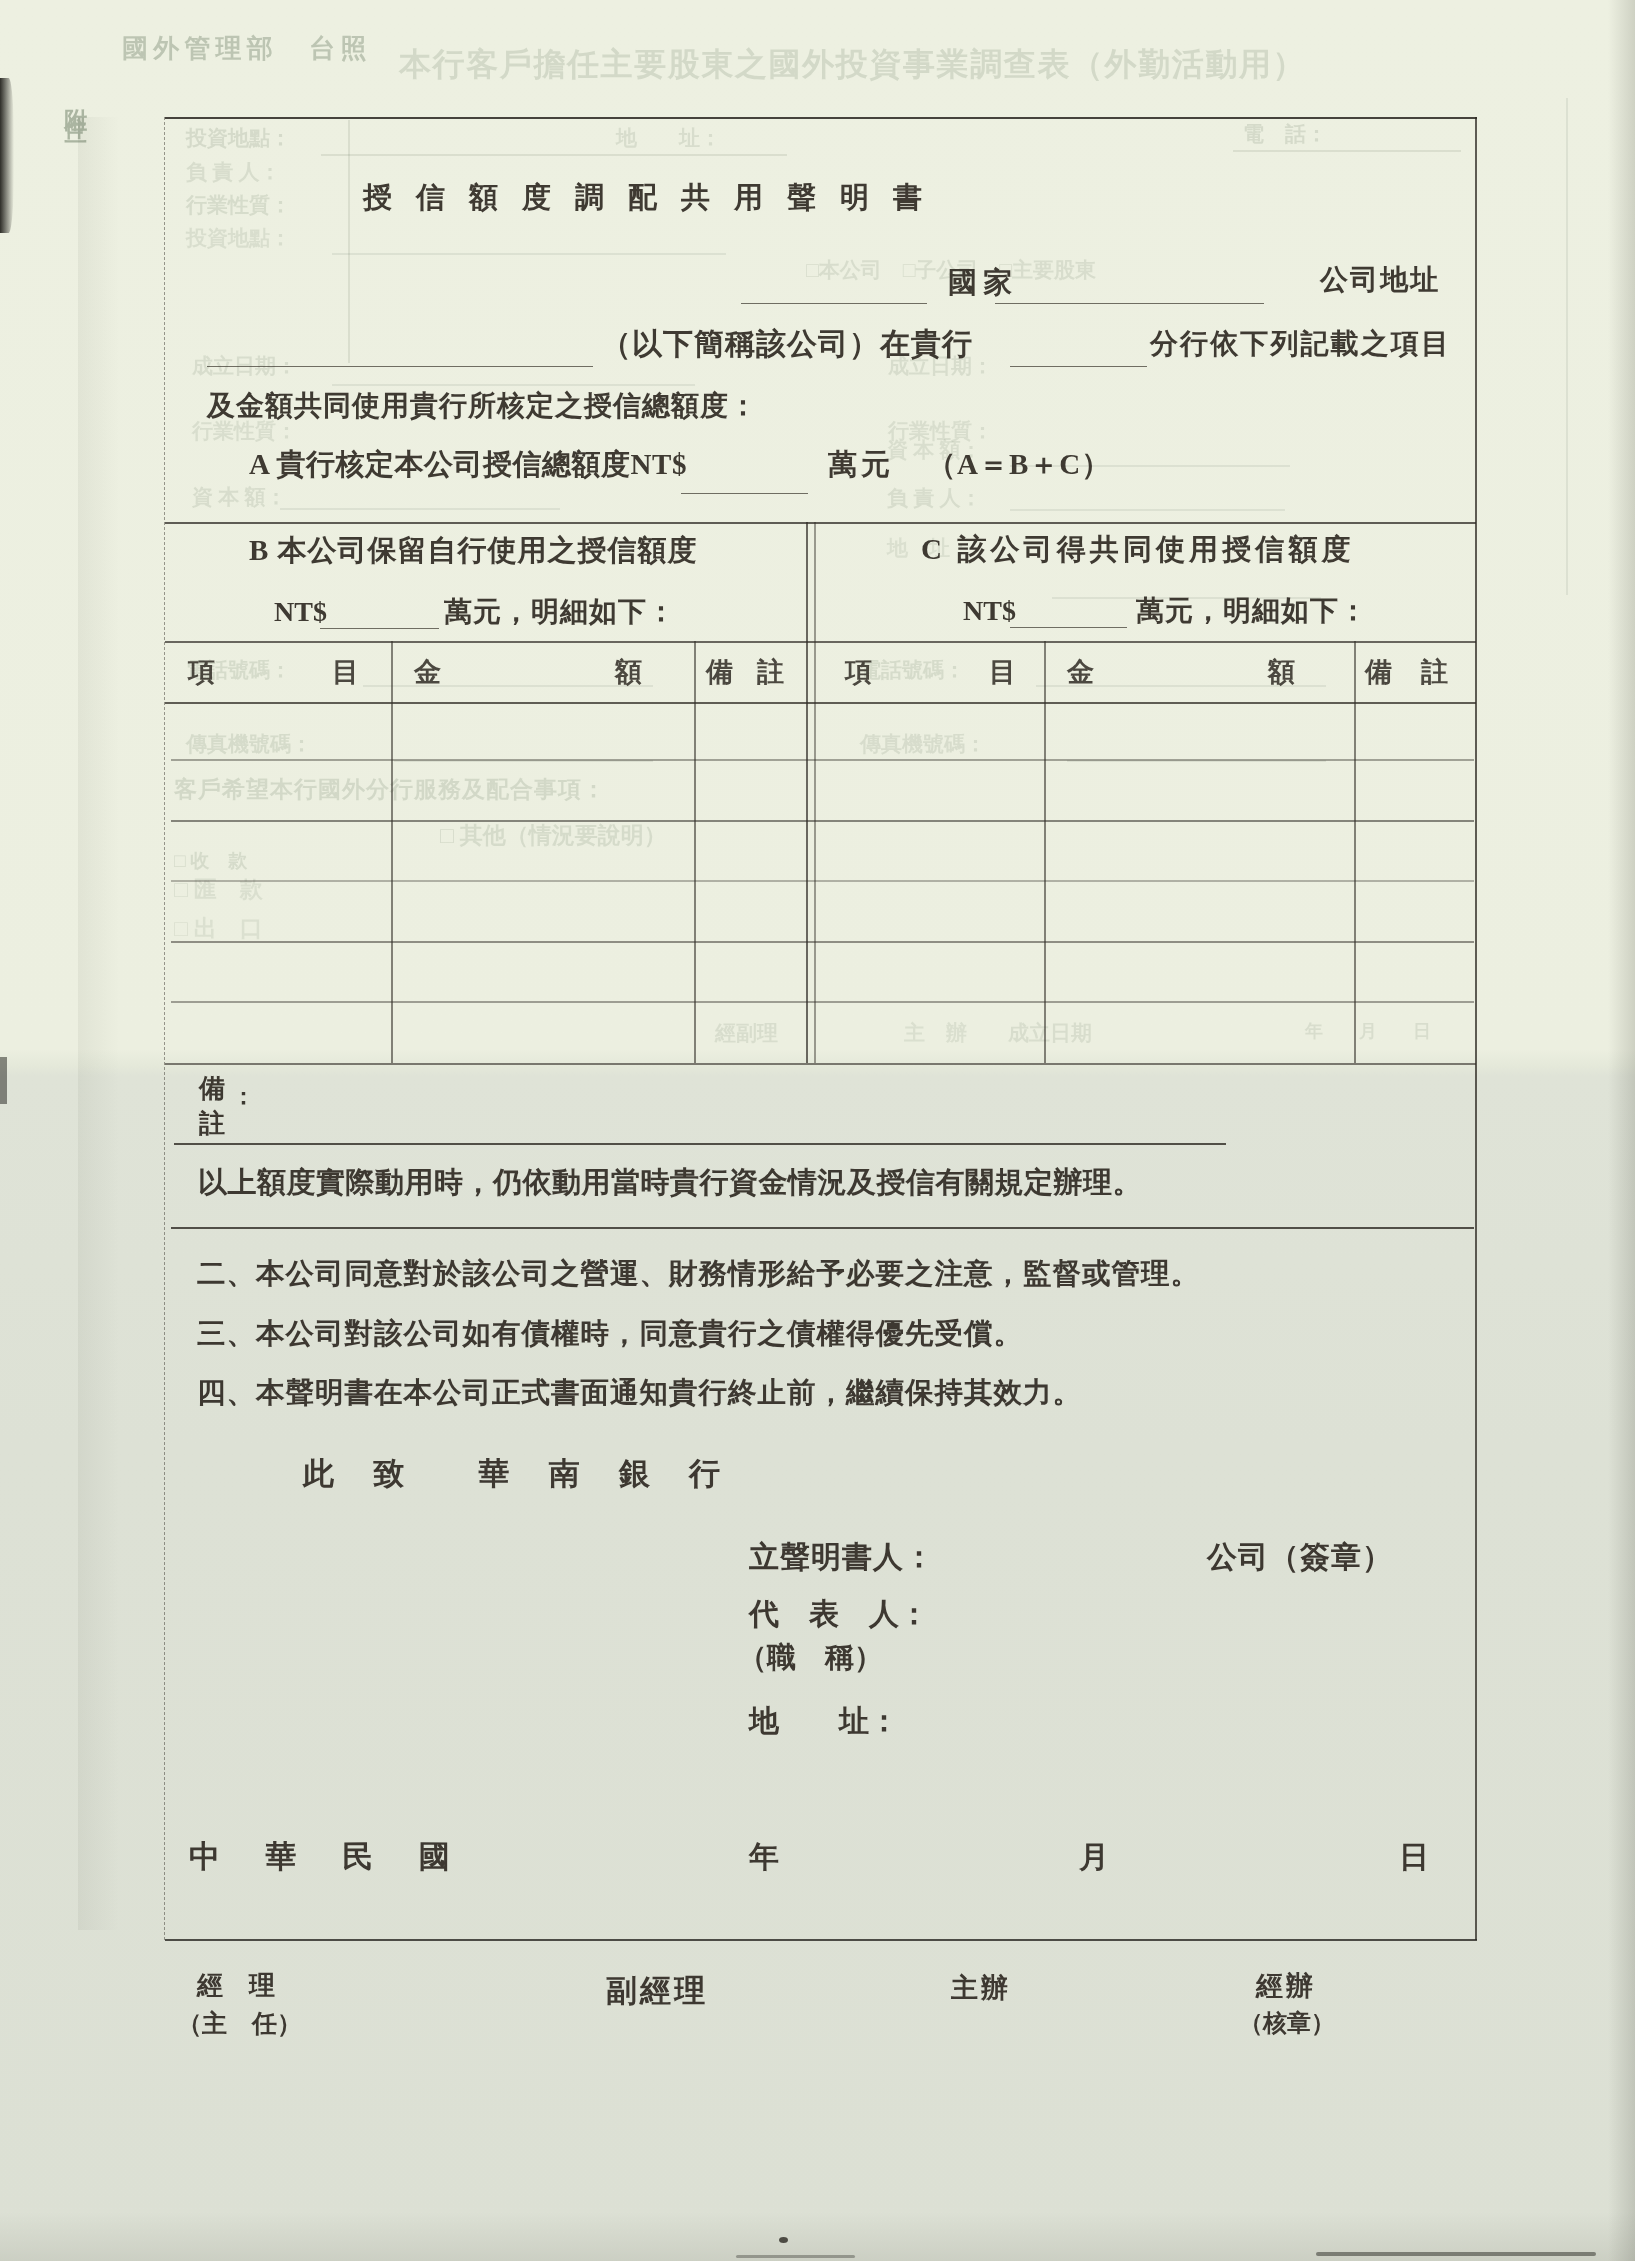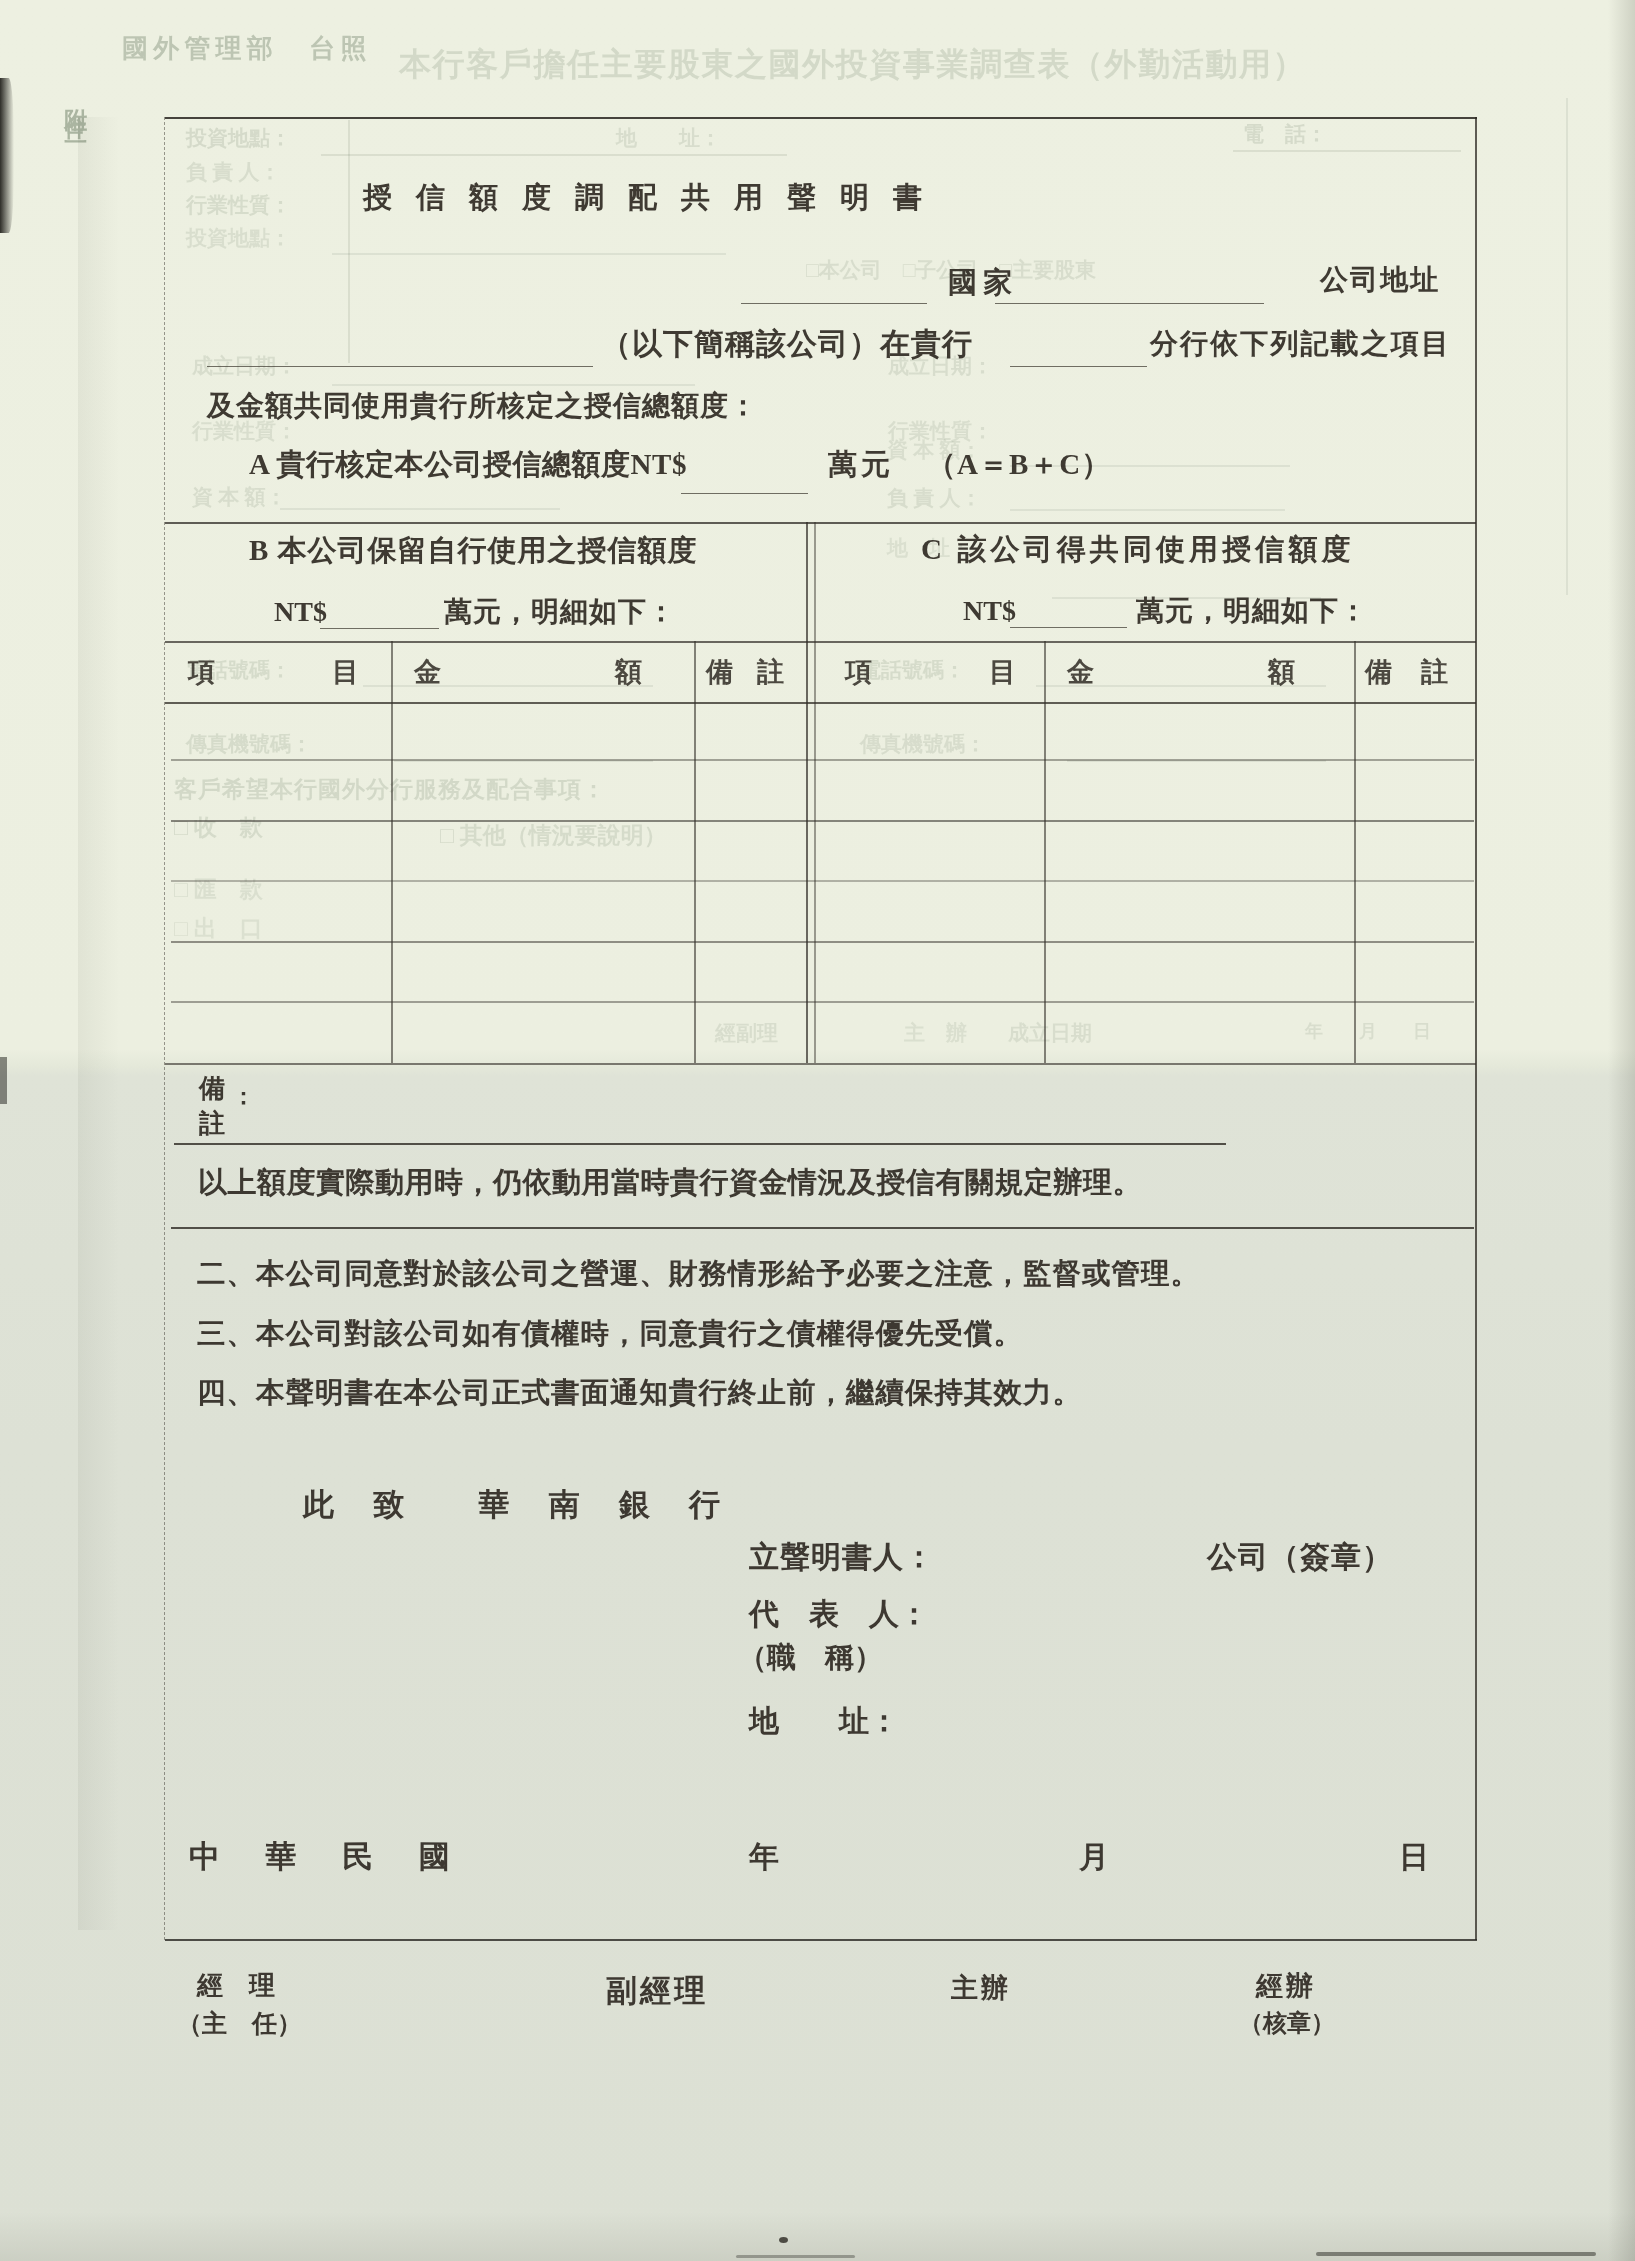--- a/index.html
+++ b/index.html
@@ -54,21 +54,21 @@
       <div class="bl-line" style="width: 269px; left: 1052px; top: 597px; opacity: 0.1;"></div>
       <div class="bl-text" style="font-size: 21px; left: 186px; top: 659px; opacity: 0.14;">電話號碼：</div>
       <div class="bl-text" style="font-size: 21px; left: 860px; top: 659px; opacity: 0.14;">電話號碼：</div>
       <div class="bl-line" style="width: 290px; left: 363px; top: 685px; opacity: 0.1;"></div>
       <div class="bl-line" style="width: 290px; left: 1036px; top: 685px; opacity: 0.1;"></div>
       <div class="bl-text" style="font-size: 21px; left: 186px; top: 733px; opacity: 0.14;">傳真機號碼：</div>
       <div class="bl-text" style="font-size: 21px; left: 860px; top: 733px; opacity: 0.13;">傳真機號碼：</div>
       <div class="bl-line" style="width: 259px; left: 394px; top: 760px; opacity: 0.1;"></div>
       <div class="bl-line" style="width: 259px; left: 1067px; top: 760px; opacity: 0.1;"></div>
       <div class="bl-text" style="font-size: 23px; letter-spacing: 1px; left: 174px; top: 778px; opacity: 0.16;">客戶希望本行國外分行服務及配合事項：</div>
-      <div class="bl-text" style="font-size: 23px; left: 174px; top: 816px; opacity: 0.14;">□ 收　款</div>
+      <div class="bl-text" style="font-size: 19px; left: 174px; top: 851px; opacity: 0.14;">□ 收　款</div>
       <div class="bl-text" style="font-size: 23px; left: 440px; top: 824px; opacity: 0.14;">□ 其他（情況要說明）</div>
       <div class="bl-text" style="font-size: 23px; left: 174px; top: 878px; opacity: 0.11;">□ 匯　款</div>
       <div class="bl-text" style="font-size: 23px; left: 174px; top: 917px; opacity: 0.1;">□ 出　口</div>
       <div class="bl-text" style="font-size: 21px; left: 715px; top: 1022px; opacity: 0.12;">經副理</div>
       <div class="bl-text" style="font-size: 21px; left: 904px; top: 1022px; opacity: 0.11;">主　辦</div>
       <div class="bl-text" style="font-size: 21px; left: 1008px; top: 1022px; opacity: 0.12;">成立日期</div>
       <div class="bl-text" style="font-size: 18px; left: 1305px; top: 1022px; opacity: 0.12;">年　　月　　日</div>
       <div class="bl-vline" style="height: 497px; left: 1566px; top: 98px; opacity: 0.1;"></div>
       <div class="bl-vline" style="height: 243px; left: 348px; top: 120px; opacity: 0.12;"></div>
     </div>
@@ -158,21 +158,21 @@
   <div class="ink" style="left:232px;top:1084px;font-size:23px;">：</div>
 
   <div class="hline" style="left:174px;top:1143px;width:1052px;background:rgba(45,41,35,.8)"></div>
   <div class="ink" style="left:198px;top:1167px;font-size:29px;letter-spacing:0.5px;">以上額度實際動用時，仍依動用當時貴行資金情況及授信有關規定辦理。</div>
   <div class="hline" style="left:171px;top:1227px;width:1303px;background:rgba(45,41,35,.8)"></div>
 
   <div class="ink" style="left:197px;top:1258px;font-size:28.5px;letter-spacing:1px;">二、本公司同意對於該公司之營運、財務情形給予必要之注意，監督或管理。</div>
   <div class="ink" style="left:197px;top:1318px;font-size:28.5px;letter-spacing:1px;">三、本公司對該公司如有債權時，同意貴行之債權得優先受償。</div>
   <div class="ink" style="left:197px;top:1377px;font-size:28.5px;letter-spacing:1px;">四、本聲明書在本公司正式書面通知貴行終止前，繼續保持其效力。</div>
 
-  <div class="ink" style="left:303px;top:1457px;font-size:31px;letter-spacing:4.1px;margin-top:31px;">此　致　　華　南　銀　行</div>
+  <div class="ink" style="left:303px;top:1457px;font-size:31px;letter-spacing:4.1px;">此　致　　華　南　銀　行</div>
 
   <div class="ink" style="left:749px;top:1540px;font-size:30px;letter-spacing:1px;">立聲明書人：</div>
   <div class="ink" style="left:1207px;top:1540px;font-size:30px;letter-spacing:1px;">公司（簽章）</div>
 
   <div class="ink" style="left:749px;top:1597px;font-size:30px;">代　表　人：</div>
   <div class="ink" style="left:738px;top:1642px;font-size:29px;">（職　稱）</div>
 
   <div class="ink" style="left:749px;top:1704px;font-size:30px;">地　　址：</div>
 
   <div class="ink" style="left:189px;top:1840px;font-size:31px;letter-spacing:7.3px;">中　華　民　國</div>

